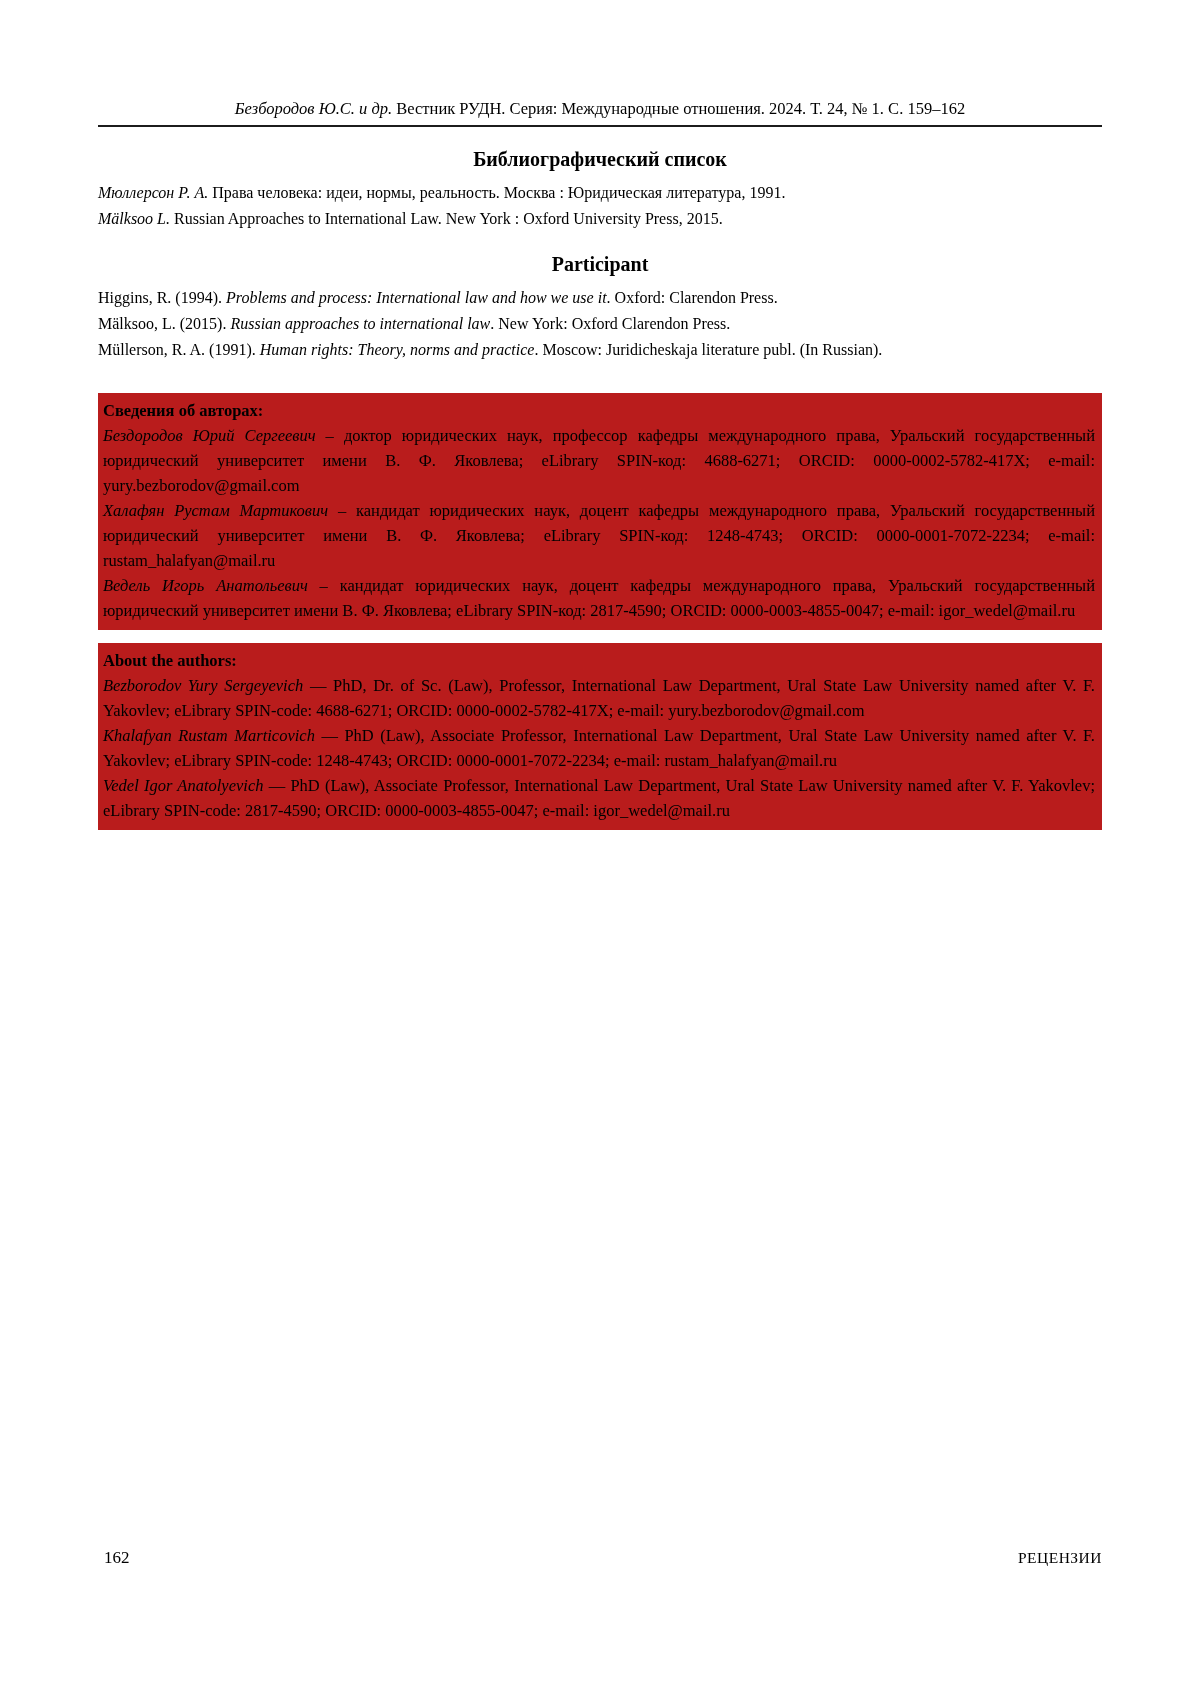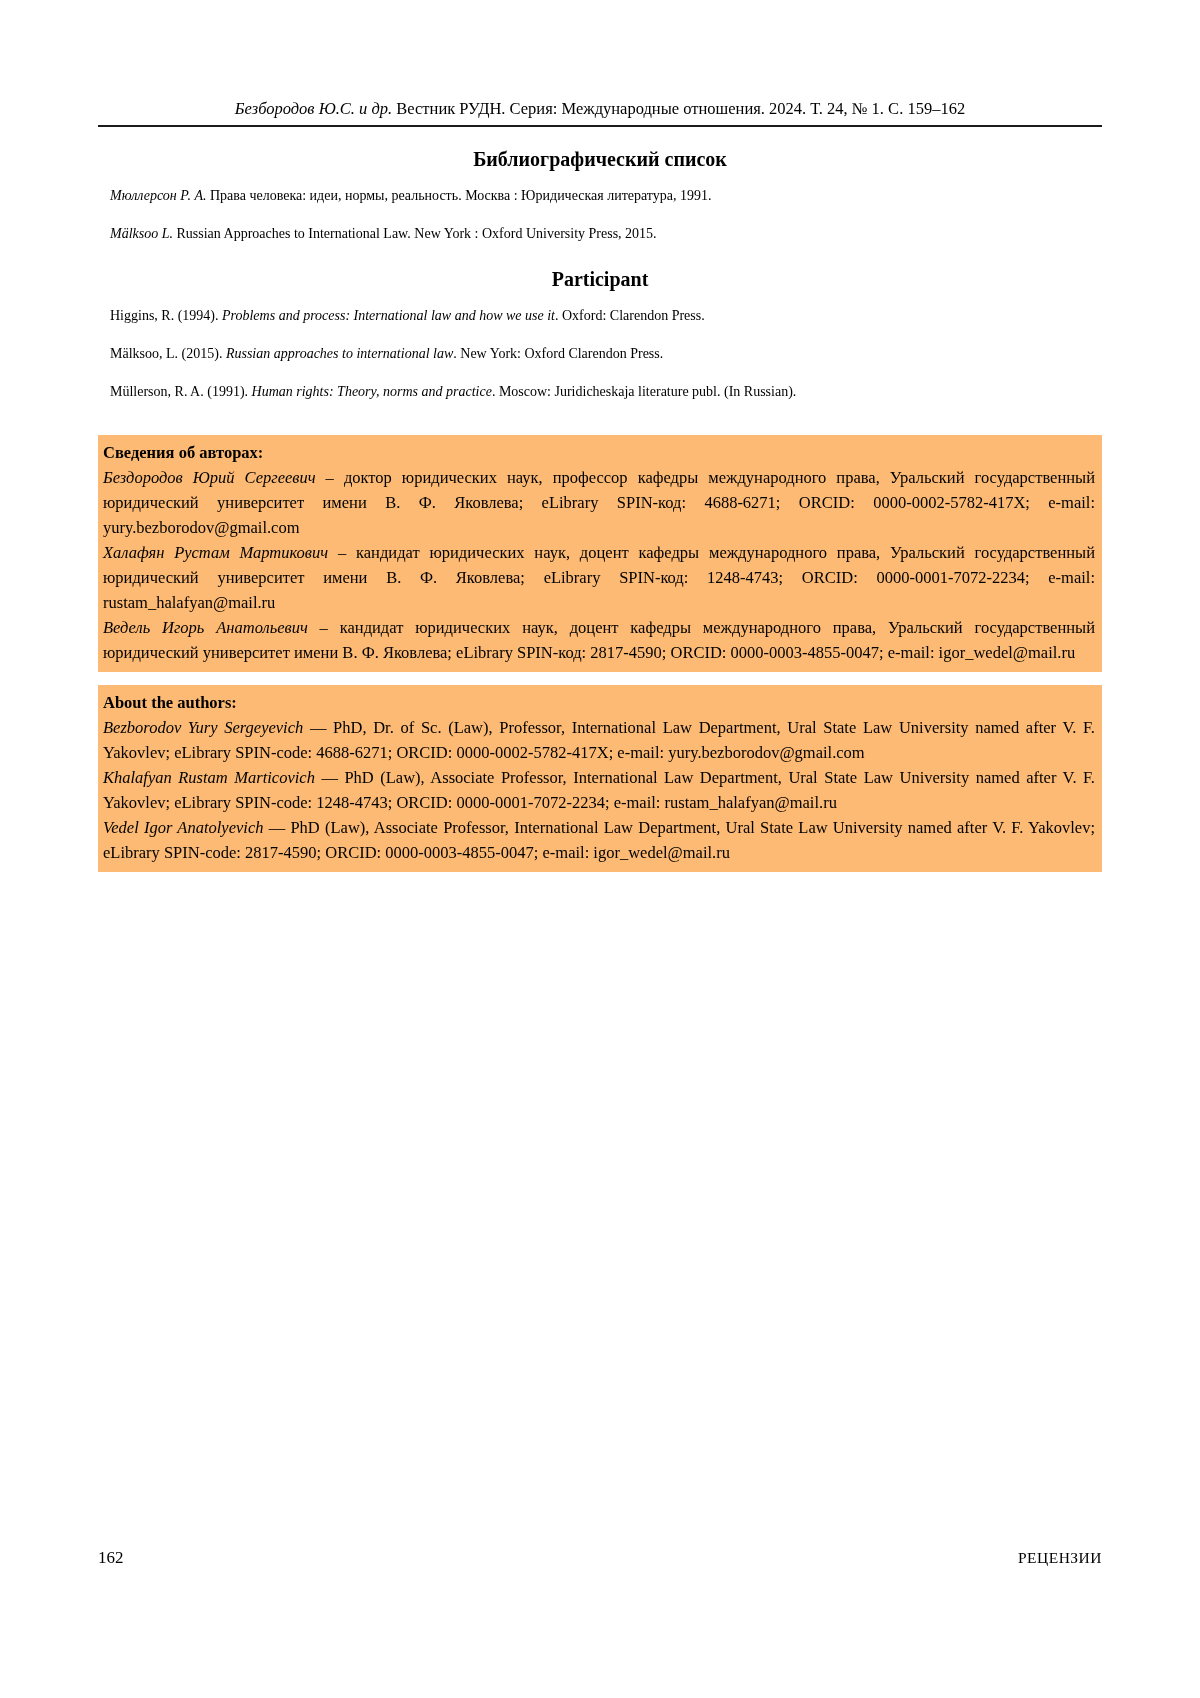--- a/index.html
+++ b/index.html
@@ -30,46 +30,46 @@
 
   .section-heading {
     font-size: 20px;
     font-weight: bold;
     text-align: center;
     margin: 20px 0 9px 0;
     line-height: 24px;
   }
 
   .entry {
-    font-size: 14px;
+    font-size: 16px;
     line-height: 26px;
     text-align: justify;
-    margin: 12px;
+    margin: 0;
     padding-left: 42px;
     text-indent: -42px;
   }
   .it { font-style: italic; }
 
   .gray-box {
-    background: #fdba74;
+    background: #b91c1c;
     padding: 5px 7px 7px 5px;
     margin-top: 30px;
   }
   .gray-box + .gray-box { margin-top: 13px; }
   .gray-box p {
     margin: 0;
     font-size: 16.5px;
     line-height: 25px;
     text-align: justify;
   }
   .box-heading { font-weight: bold; }
 
   .footer {
     position: absolute;
-    left: 98px;
+    left: 104px;
     right: 98px;
     top: 1548px;
     display: flex;
     justify-content: space-between;
     align-items: baseline;
   }
   .footer .page-num { font-size: 17px; }
   .footer .section-name { font-size: 15.5px; letter-spacing: 0.5px; }
 </style>
 </head>

